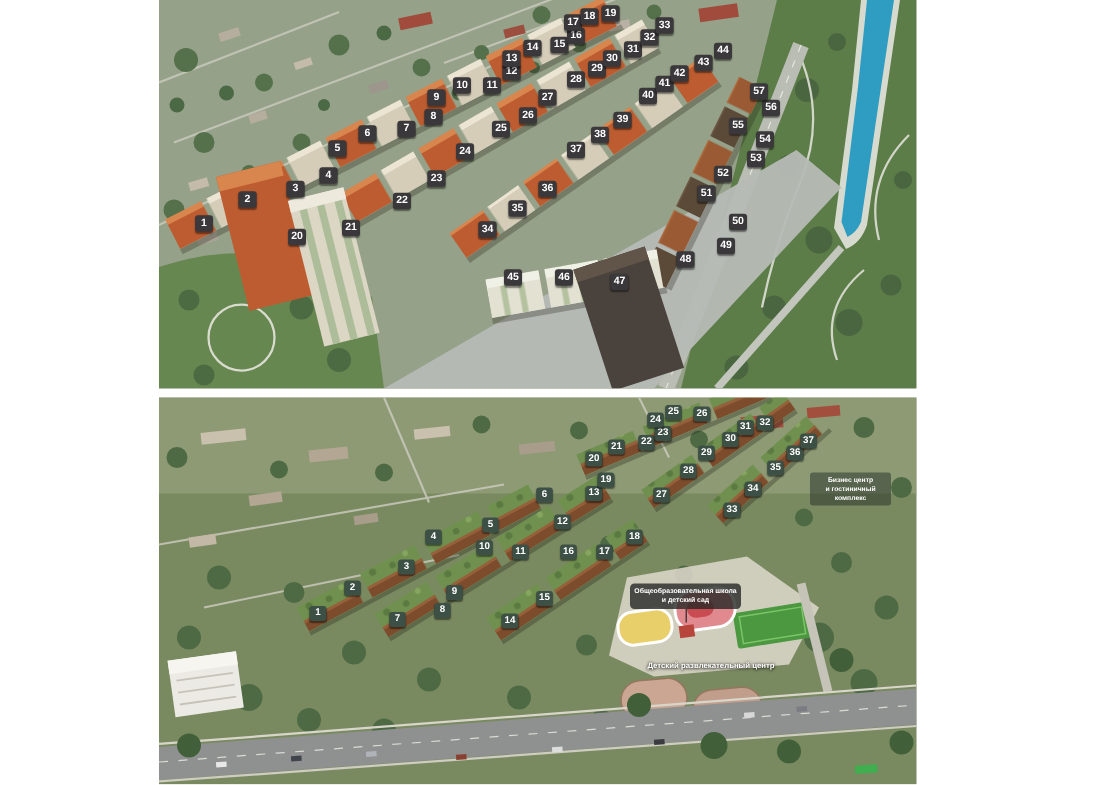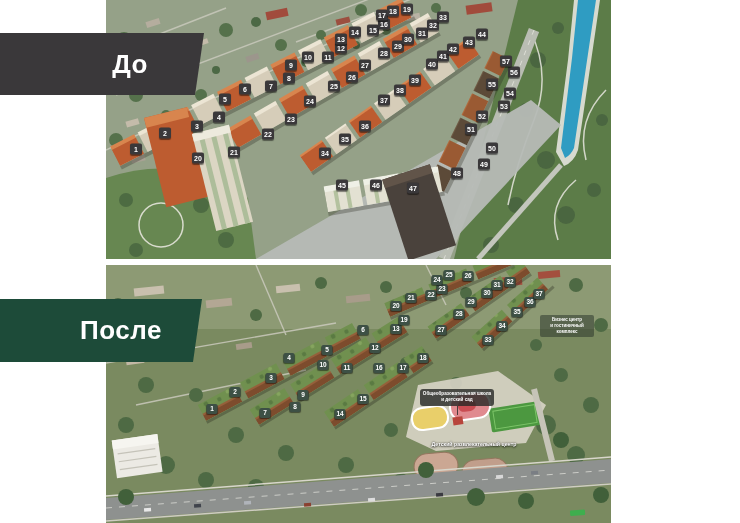--- a/index.html
+++ b/index.html
@@ -438,20 +438,14 @@
           <div>Общеобразовательная школа</div>
           <div>и детский сад</div>
         </div>
       <div class="school-pointer"></div>
     </div>
     <div class="anno kids">
         <div>Детский развлекательный центр</div>
       </div>
   </div>
 
-  <div class="banner before-banner">
-    <span>До</span>
-  </div>
-  <div class="banner after-banner">
-    <span>После</span>
-  </div>
 
 </div>
 
 </body></html>

